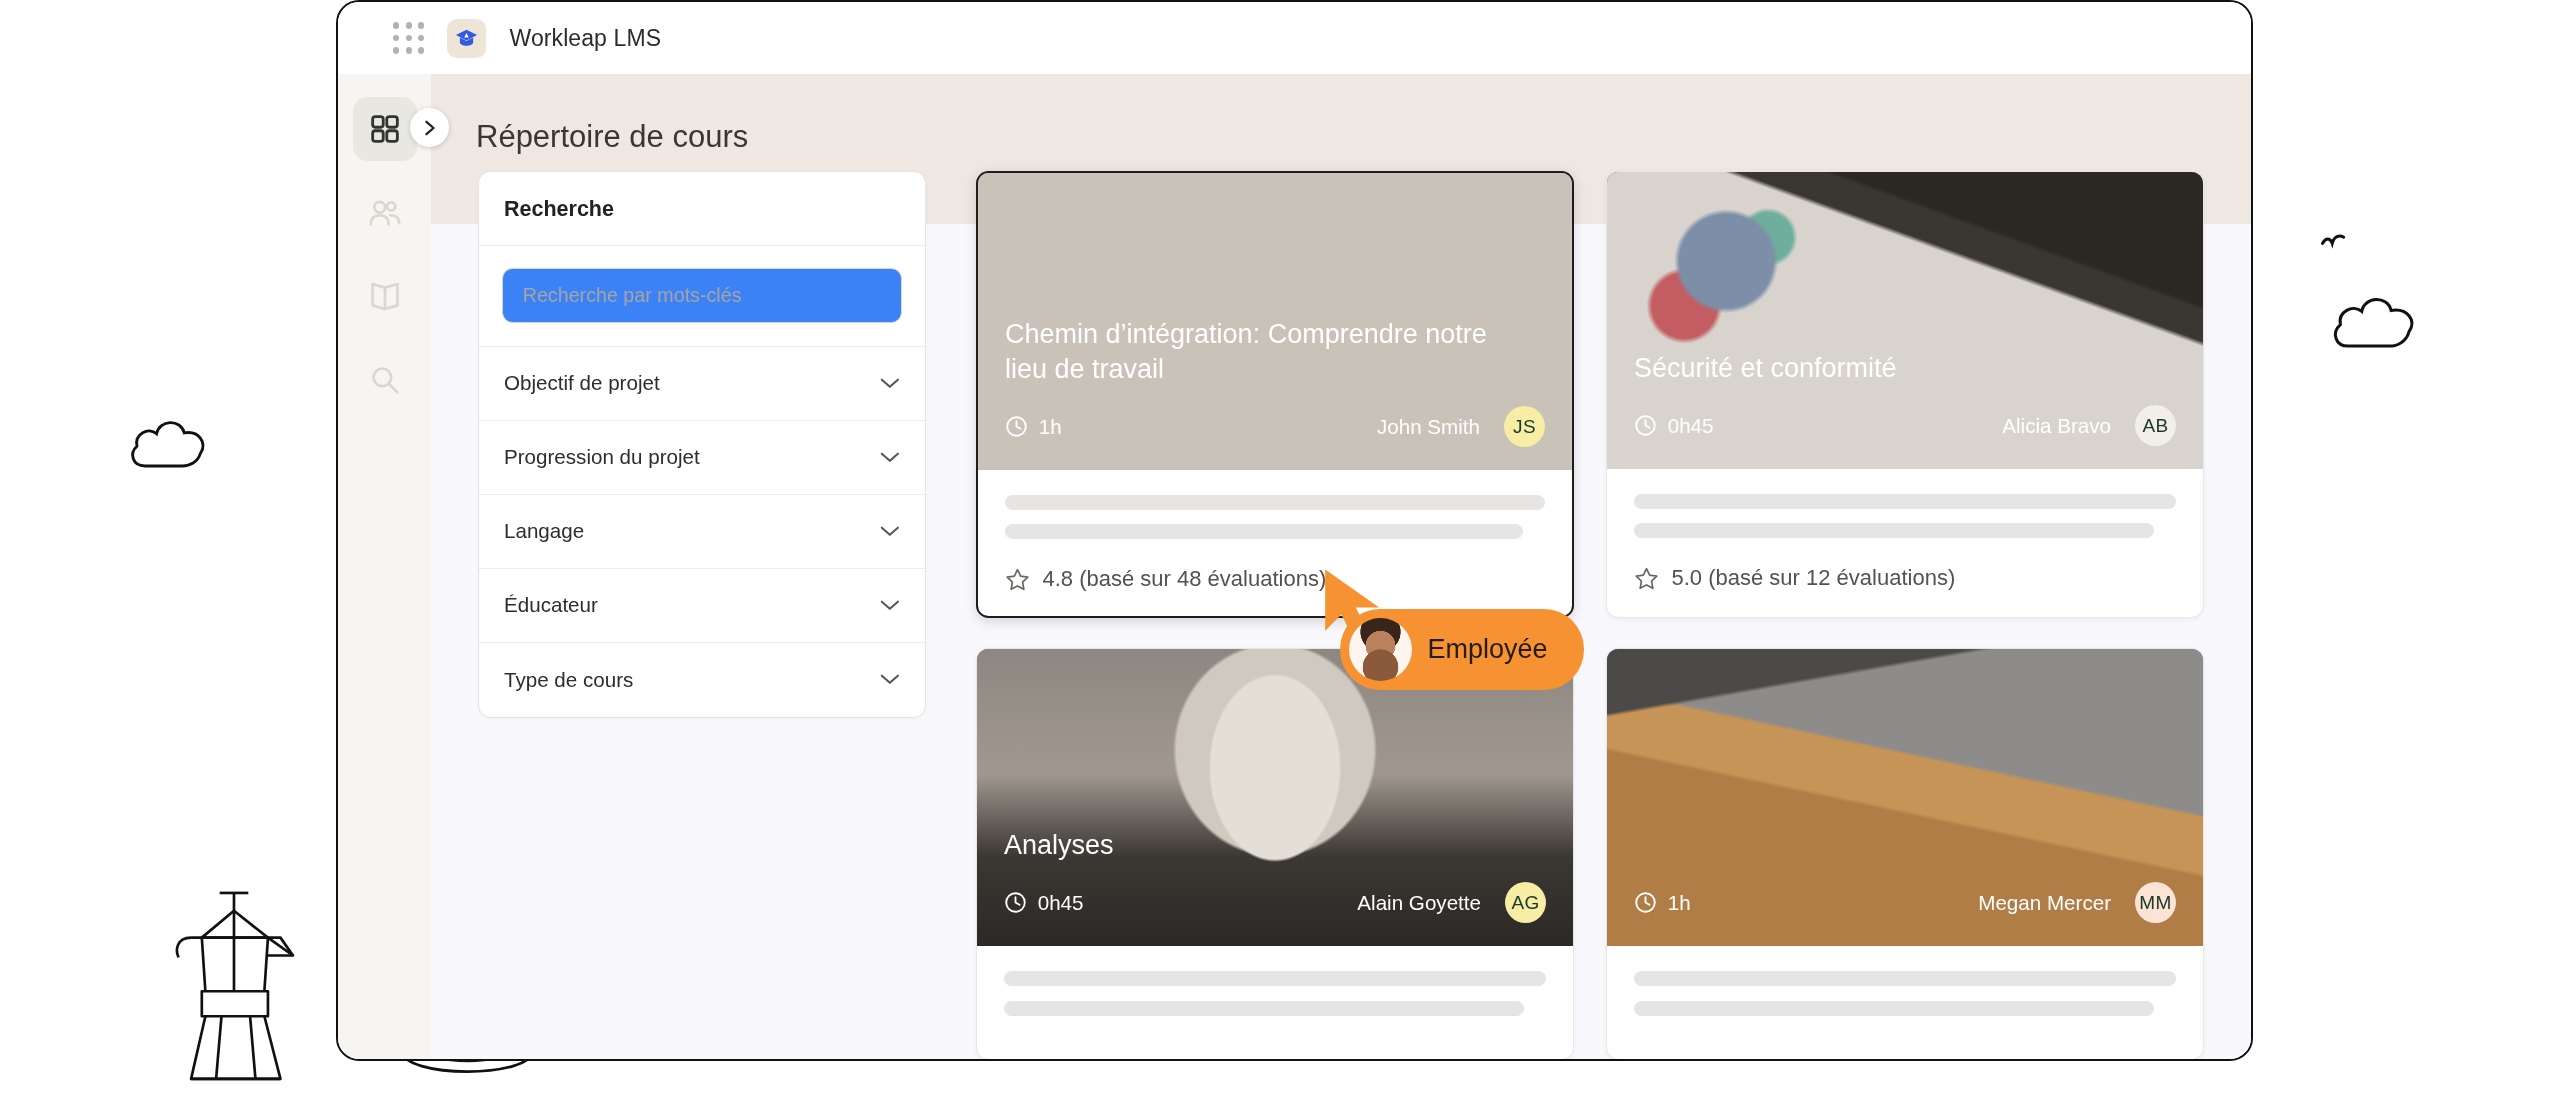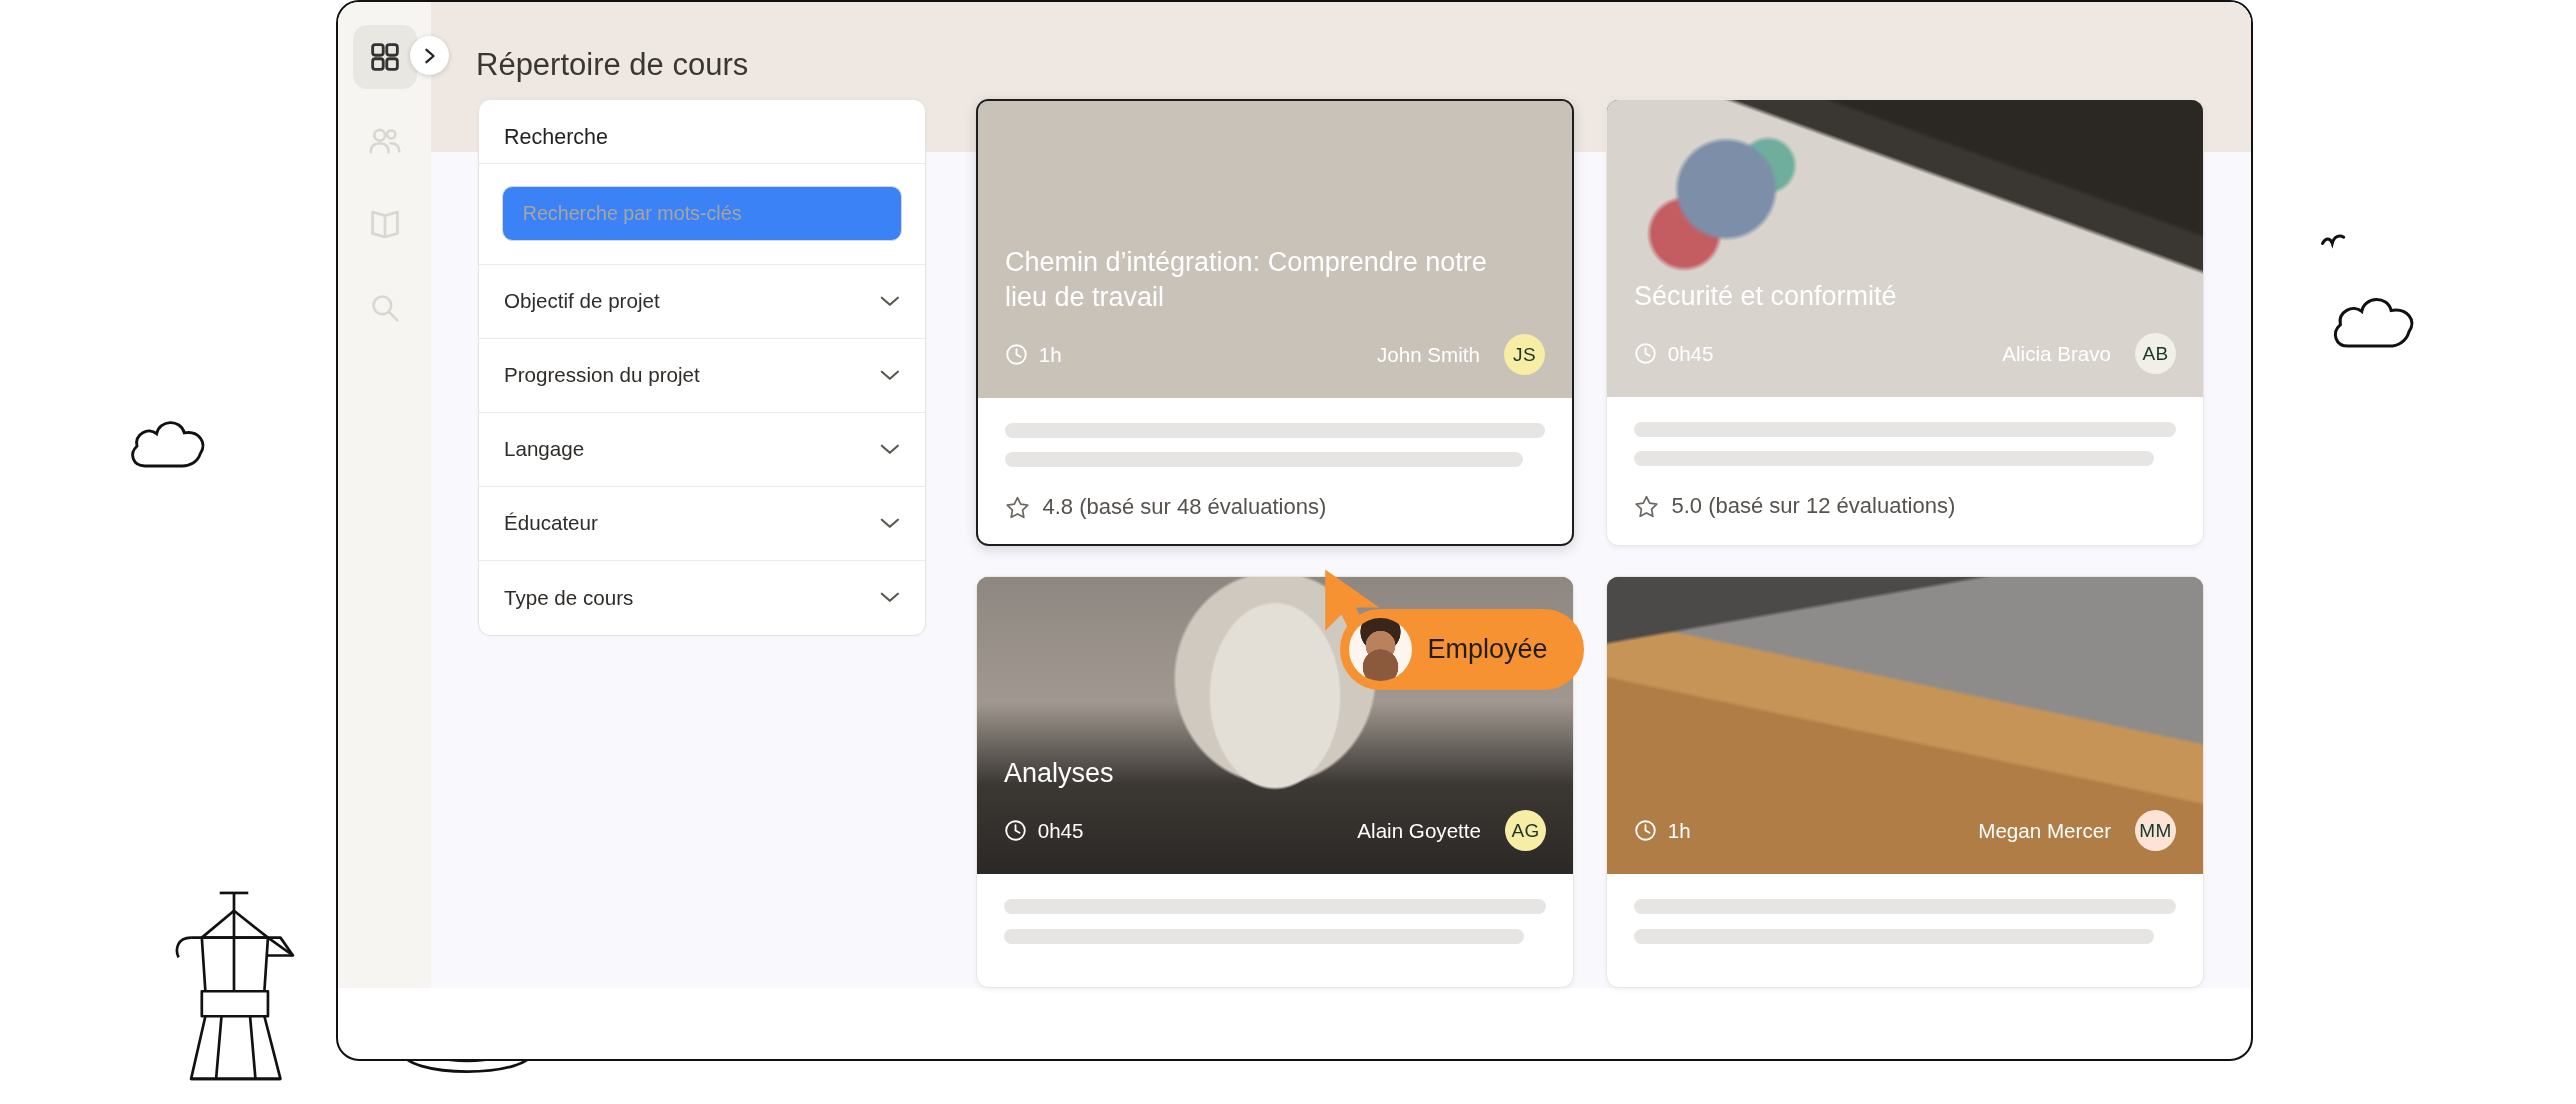--- a/index.html
+++ b/index.html
@@ -73,21 +73,21 @@
   }
 
   #content-row { position:absolute; left:0; top:0; right:0; bottom:0; display:flex; padding: 97px 0 0 47px; gap: 0; }
 
   
   #filter-panel {
     width: 448px; flex: 0 0 448px; align-self: flex-start;
     background:#fff; border:0.9px solid #E6E4E0; border-radius: 12.5px;
     box-shadow: 0 0.9px 2.7px rgba(0,0,0,.04); overflow: hidden; margin-top: 0;
   }
-  #filter-panel-header { padding: 25px 25px 13px 25px; font-size: 21.5px; color:#222; border-bottom: 0.9px solid #EDEBE7; }
+  #filter-panel-header { padding: 25px 25px 23px 25px; font-size: 21.5px; color:#222; border-bottom: 0.9px solid #EDEBE7; font-weight: bold; }
   #search-row { padding: 21.5px 23px 23px 23px; border-bottom: 0.9px solid #EDEBE7; }
   #keyword-search-input {
     width: 100%; height: 55px; border: 0.9px solid #D9D6D1; border-radius: 10.7px;
     padding: 0 19.7px; font-size: 19.7px; color:#3a3733; outline:none;
     font-family: "Liberation Sans", sans-serif; background:#3b82f6;
   }
   #keyword-search-input::placeholder { color:#A9A49E; }
   .filter-row {
     height: 74px; display:flex; align-items:center; justify-content:space-between;
     padding: 0 25px; border-bottom: 0.9px solid #EDEBE7; cursor:pointer;
@@ -229,20 +229,41 @@
     <g fill="none" stroke="#2233cc" stroke-width="3" stroke-linecap="round">
       <path d="M55 60 C80 48 110 48 132 60"></path>
       <path d="M64 36 C70 28 58 22 64 12"></path>
       <path d="M92 34 C98 26 86 20 92 10"></path>
       <path d="M120 36 C126 28 114 22 120 12"></path>
     </g>
   </svg>
 
   <div id="browser-window">
 
+    <div id="topbar">
+      <div id="apps-grid-icon">
+        <i></i>
+          <i></i>
+          <i></i>
+          <i></i>
+          <i></i>
+          <i></i>
+          <i></i>
+          <i></i>
+          <i></i>
+      </div>
+      <div id="brand-logo-tile">
+        <svg width="23" height="21.5" viewBox="0 0 26 24">
+          <path d="M13 3 L25 9 L13 15 L1 9 Z" fill="#2D5BE3"></path>
+          <path d="M5.5 11.6 L5.5 17 C5.5 19.4 9 21 13 21 C17 21 20.5 19.4 20.5 17 L20.5 11.6 L13 15.6 Z" fill="#2D5BE3"></path>
+          <path d="M13 6.6 L10.5 11.6 L15.5 11.6 Z" fill="#ffffff"></path>
+        </svg>
+      </div>
+      <div id="brand-title">Workleap LMS</div>
+    </div>
 
     <div id="app-body">
 
       <div id="sidebar">
 
         <div class="nav-item is-active">
           <svg width="30" height="30" viewBox="0 0 34 34">
             <rect x="3" y="3" width="12" height="12" rx="3" fill="none" stroke="#333" stroke-width="3.2"></rect>
             <rect x="19" y="3" width="12" height="12" rx="3" fill="none" stroke="#333" stroke-width="3.2"></rect>
             <rect x="3" y="19" width="12" height="12" rx="3" fill="none" stroke="#333" stroke-width="3.2"></rect>

